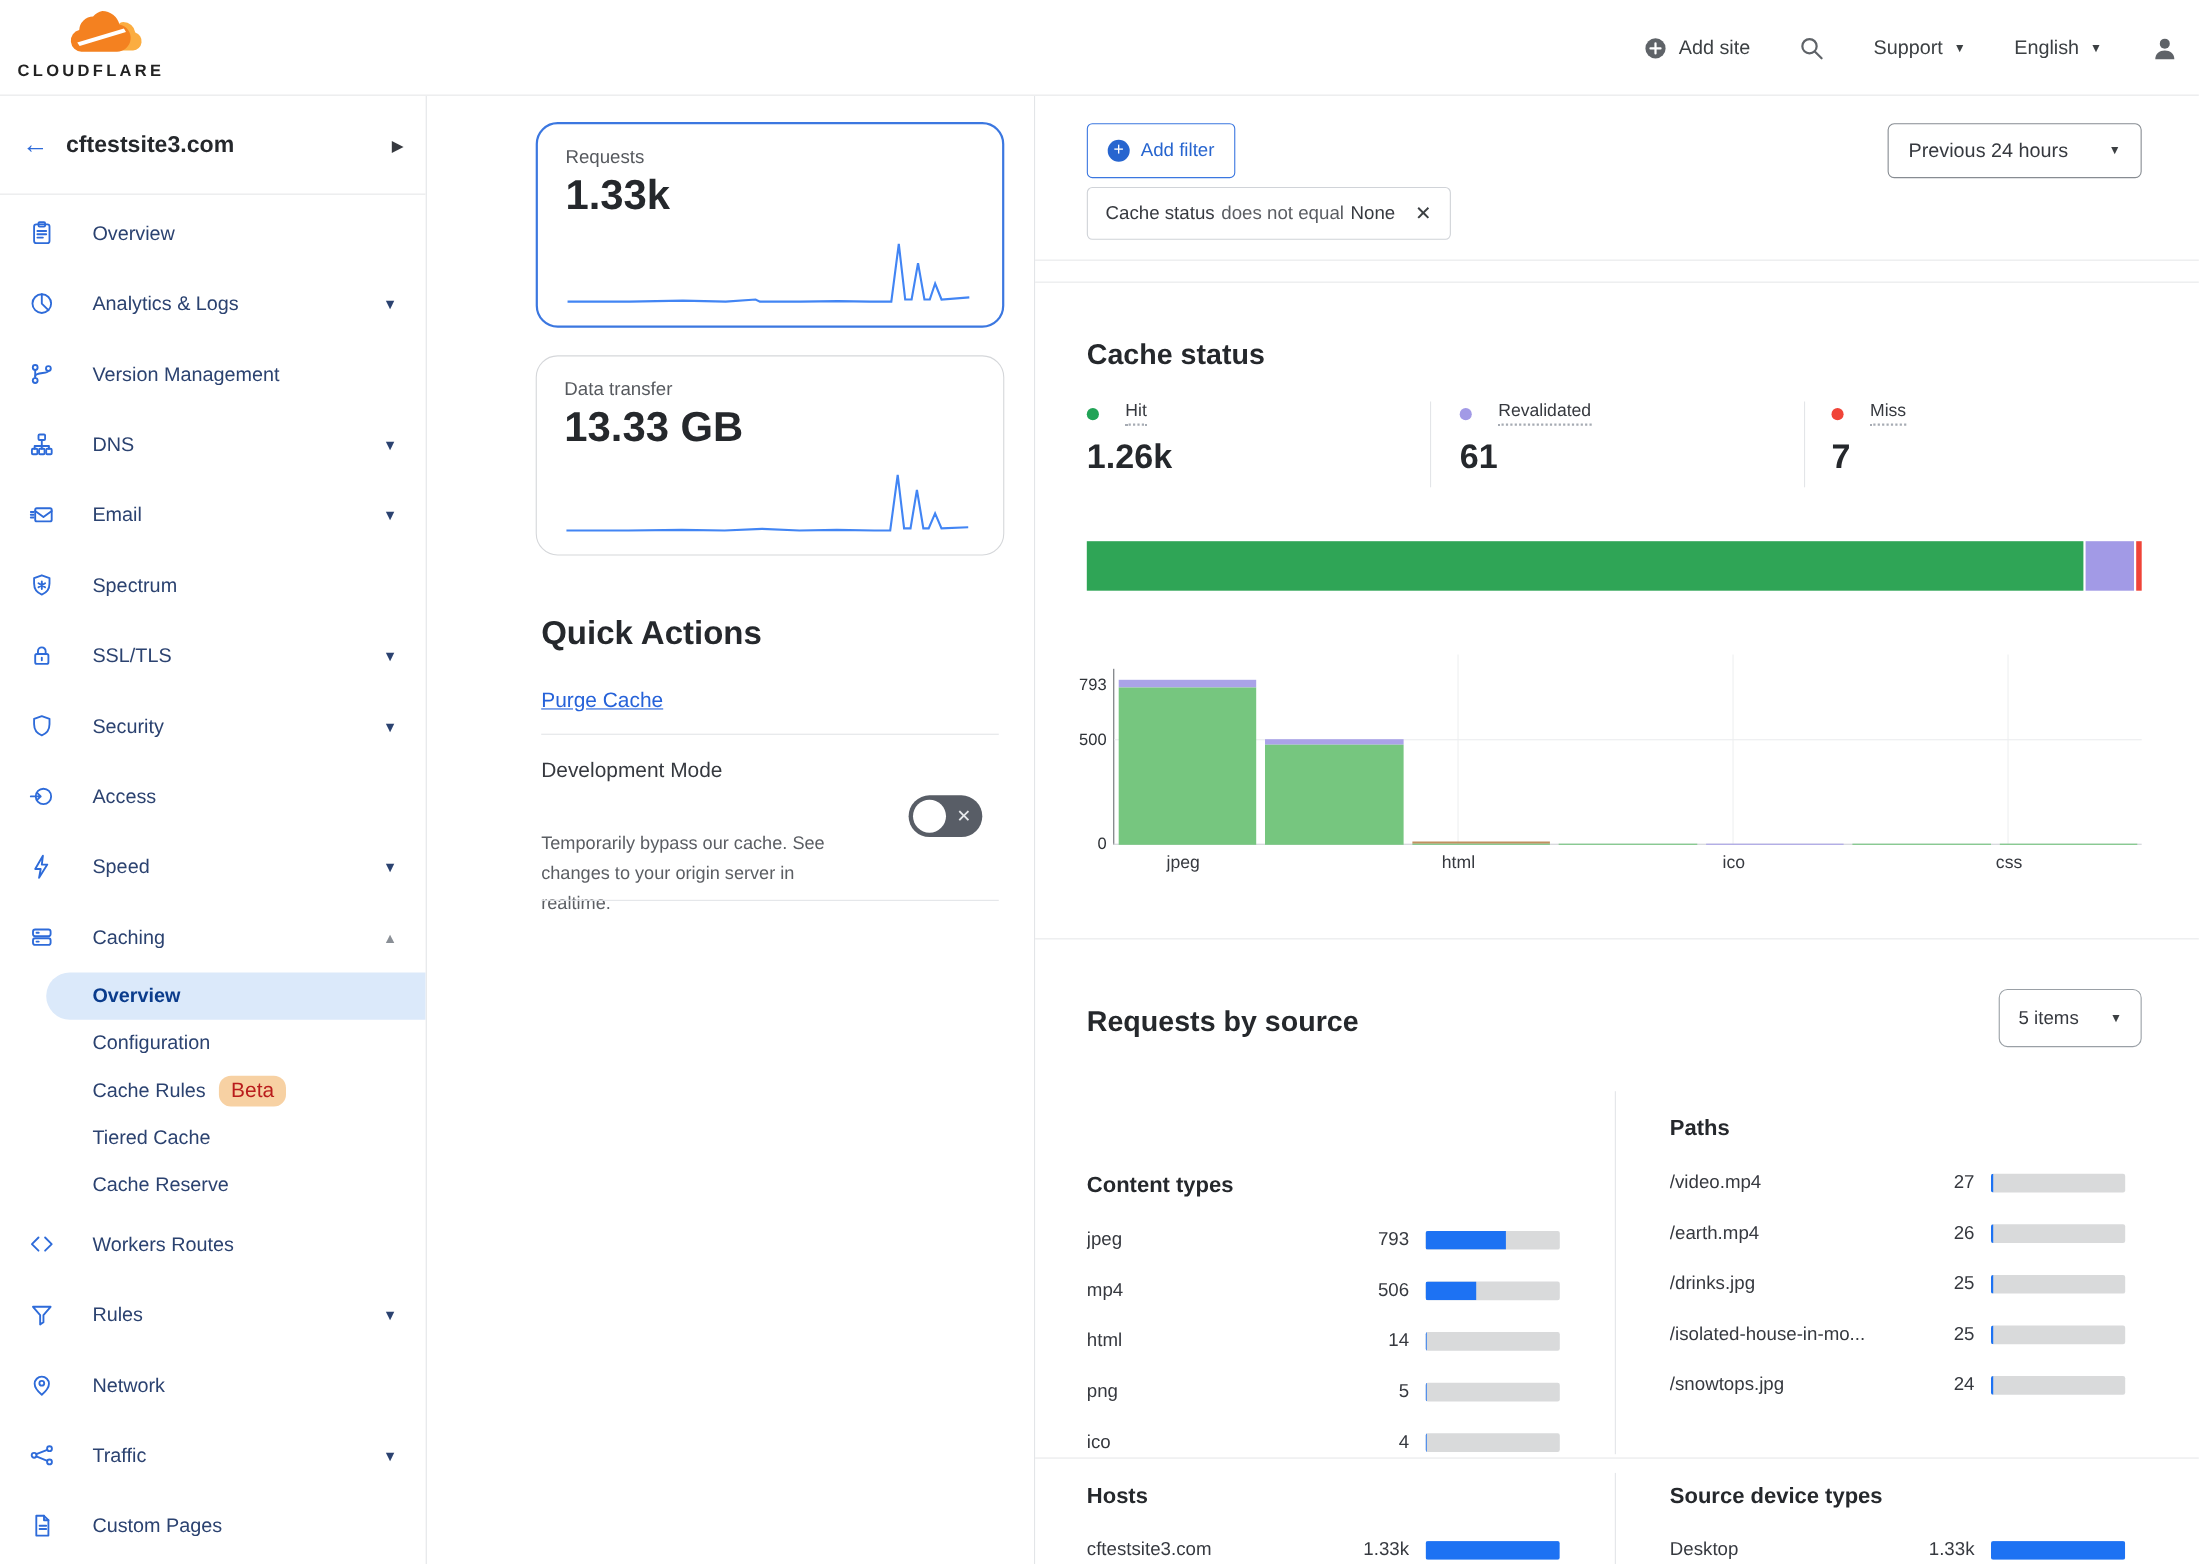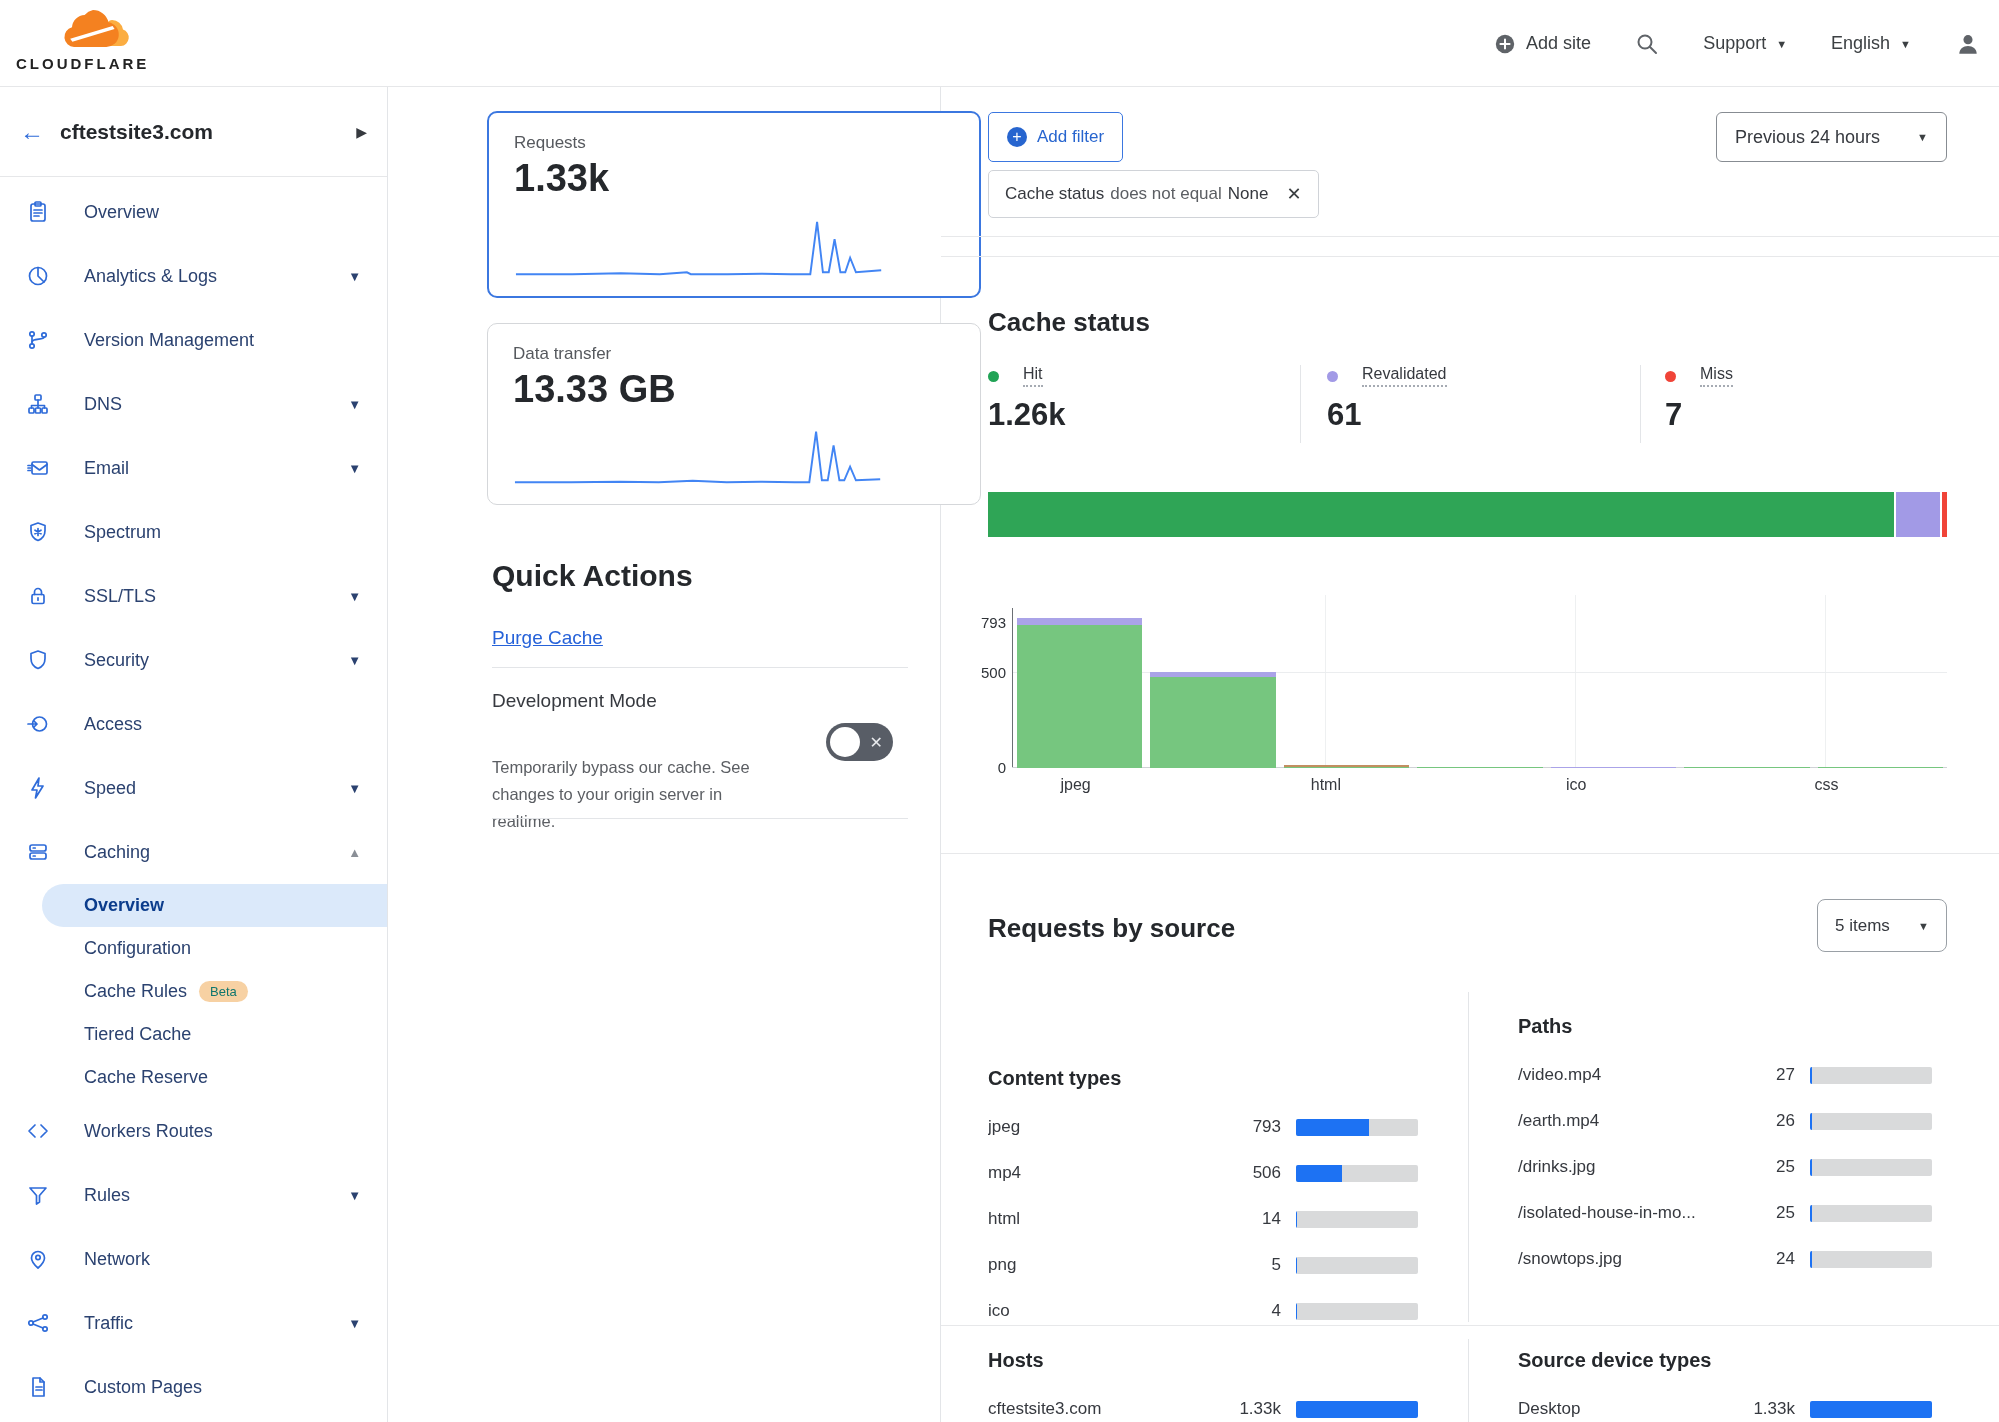--- a/index.html
+++ b/index.html
@@ -27,27 +27,27 @@
   .nav-item { height:64px; display:flex; align-items:center; padding-left:26px; cursor:pointer; }
   .nav-icon { width:24px; height:24px; margin-right:34px; flex:none; }
   .nav-icon svg { width:24px; height:24px; stroke:#2e6bd9; fill:none; stroke-width:1.7;
                   stroke-linecap:round; stroke-linejoin:round; }
   .nav-label { font-size:18px; color:#2b4270; }
   .nav-chevron { margin-left:auto; margin-right:26px; font-size:13px; color:#2b4270; }
   .nav-chevron.up { color:#8a8f96; }
   .subnav-item { margin-left:42px; padding-left:42px; height:43px; display:flex; align-items:center;
                  font-size:18px; color:#2b4270; cursor:pointer; border-radius:24px 0 0 24px; }
   .subnav-item.active { background:#dbe9fa; color:#0b3c8c; font-weight:bold; }
-  .beta-badge { margin-left:12px; background:#f7d1a3; color:#0f766e; font-size:13px; font-weight:normal;
+  .beta-badge { margin-left:12px; background:#f7d1a3; color:#b91c1c; font-size:19px; font-weight:normal;
                 padding:3px 11px; border-radius:11px; }
 
   
   #midcol { position:absolute; left:388px; top:87px; width:553px; bottom:0;
             border-right:1px solid #e3e5e8; }
-  .mcard { position:absolute; left:99px; width:494px; border-radius:10px; background:#fff; }
+  .mcard { position:absolute; left:99px; width:426px; border-radius:20px; background:#fff; }
   #req-card { top:24px; height:187px; border:2px solid #3b77e0; }
   #dt-card  { top:236px; height:182px; border:1px solid #d5d7da; }
   .mcard .clabel { position:absolute; left:25px; top:20px; font-size:17px; color:#56595e; }
   .mcard .cvalue { position:absolute; left:25px; top:44px; font-size:38px; font-weight:bold; color:#25282c; }
   .spark { position:absolute; left:25px; right:25px; bottom:14px; height:68px; }
   .spark polyline { fill:none; stroke:#4285f4; stroke-width:2; }
   .qa-title { position:absolute; left:104px; top:472px; font-size:30px; font-weight:bold; color:#25282c; }
   .purge { position:absolute; left:104px; top:540px; font-size:19px; color:#2662d9;
            text-decoration:underline; cursor:pointer; }
   .mrule { position:absolute; left:104px; width:416px; height:1px; background:#e3e5e8; }

